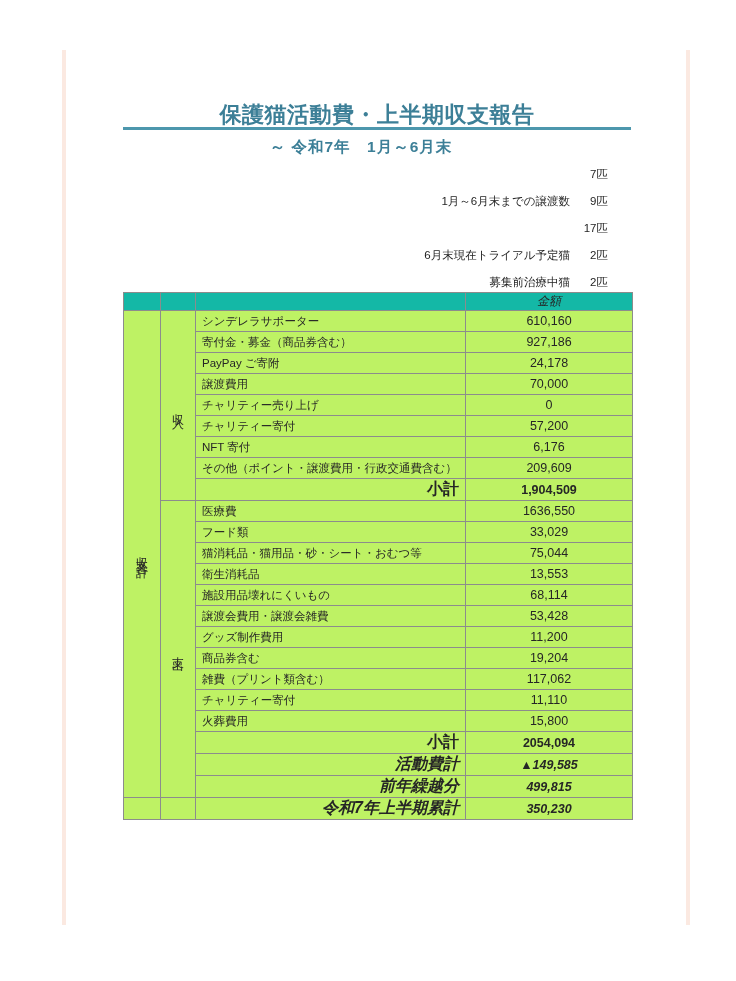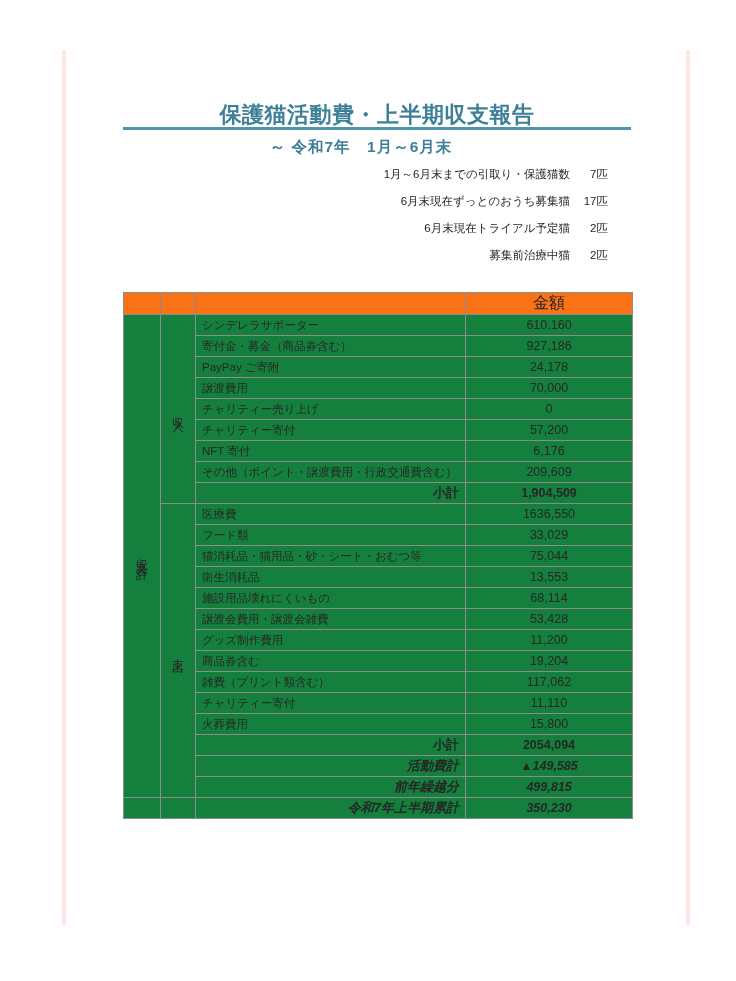--- a/index.html
+++ b/index.html
@@ -49,26 +49,26 @@
     border-collapse: collapse; table-layout: fixed; width: 509px;
     font-size: 11.5px; color: #262626;
     border: 1.5px solid #6e6e6e;
   }
   table.budget td {
     border: 1px solid #8c8c8c;
     height: 21px;
     padding: 0 6px;
     overflow: hidden; white-space: nowrap;
     vertical-align: middle;
-    background: #15803d;
-  }
-  tr.hdr td { background: #f97316; height: 17px; text-align: center; font-size: 16px; }
+    background: #bef264;
+  }
+  tr.hdr td { background: #14b8a6; height: 17px; text-align: center; font-size: 12px; font-style: italic; }
   td.lbl { text-align: left; }
   td.amt { text-align: center; font-size: 12.5px; }
-  td.sub { text-align: right; font-weight: bold; font-size: 13px; }
+  td.sub { text-align: right; font-weight: bold; font-size: 16px; }
   td.b   { font-weight: bold; }
   td.i, .i { font-style: italic; margin-top: 8px; }
   td.pink { background: #f3abae; }
   td.tan  { background: #f1cd85; }
   td.vcell { text-align: center; padding: 0; }
   .vtext {
     writing-mode: vertical-rl; text-orientation: upright;
     display: inline-block; letter-spacing: 3px; font-size: 12px; line-height: 1;
   }
 </style>
@@ -79,25 +79,27 @@
 
   <div class="frame-line left"></div>
   <div class="frame-line right"></div>
 
   <div class="title">保護猫活動費・上半期収支報告</div>
   <div class="rule"></div>
   <div class="subtitle">～ 令和7年　1月～6月末</div>
 
   <div class="stats">
     <div class="stat-line">
-      <span class="stat-label">1月～6月末までの引取り・保護猫数</span>
       <span class="stat-value">7匹</span>
     </div>
     <div class="stat-line">
-      <span class="stat-label">6月末現在ずっとのおうち募集猫</span>
+      <span class="stat-label">1月～6月末までの譲渡数</span>
+      <span class="stat-value">9匹</span>
+    </div>
+    <div class="stat-line">
       <span class="stat-value">17匹</span>
     </div>
     <div class="stat-line">
       <span class="stat-label">6月末現在トライアル予定猫</span>
       <span class="stat-value">2匹</span>
     </div>
     <div class="stat-line">
       <span class="stat-label">募集前治療中猫</span>
       <span class="stat-value">2匹</span>
     </div>

